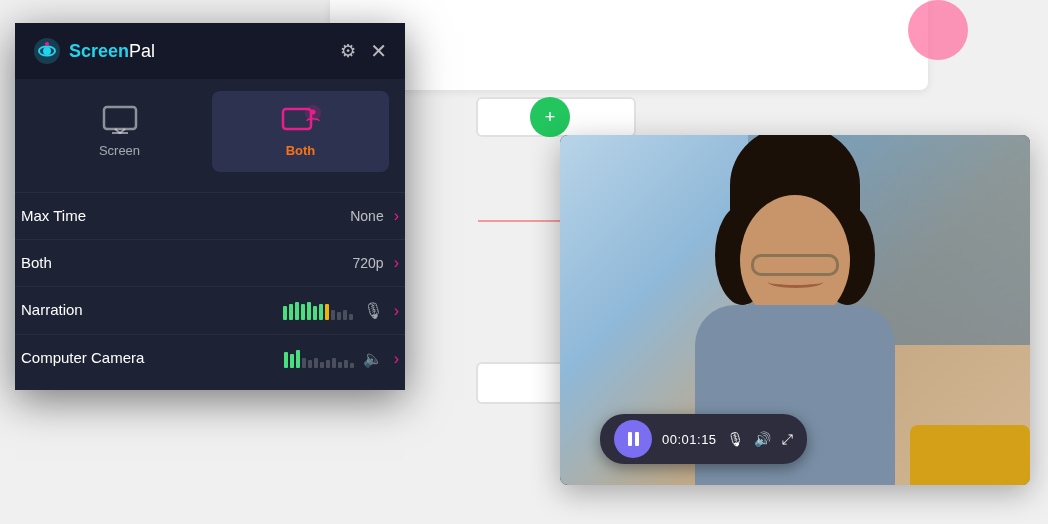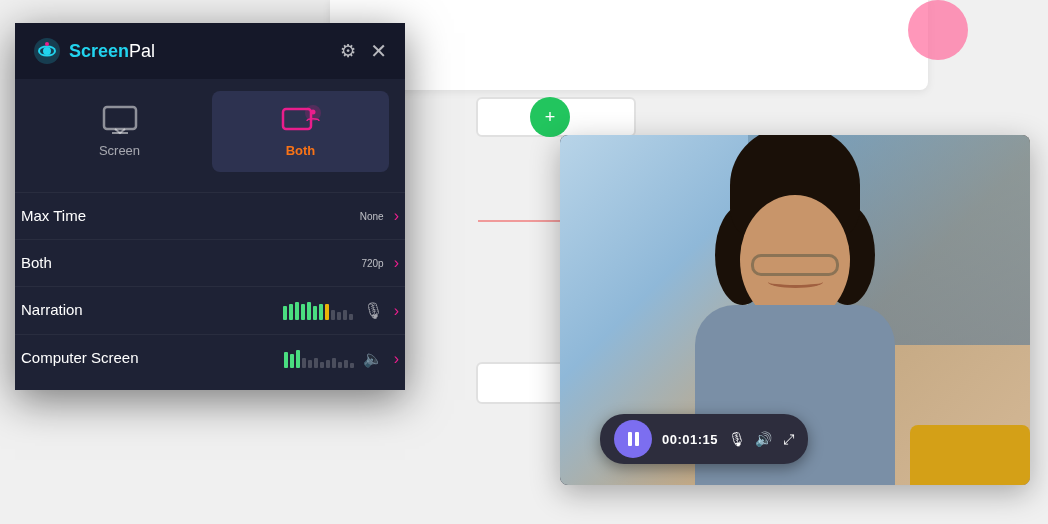--- a/index.html
+++ b/index.html
@@ -111,21 +111,21 @@
 
     .pause-bar {
       width: 4px; height: 14px;
       background: white;
       border-radius: 1px;
     }
 
     .time-display {
       color: white;
       font-size: 13px;
-      font-weight: 700;
+      font-weight: 400;
       letter-spacing: 0.5px;
     }
 
     .ctrl-icon {
       color: white;
       font-size: 14px;
       cursor: pointer;
     }
 
     
@@ -247,21 +247,21 @@
       font-size: 15px;
       color: white;
       font-weight: 400;
     }
 
     .row-right {
       display: flex; align-items: center; gap: 10px;
     }
 
     .row-value {
-      font-size: 10px;
+      font-size: 14px;
       color: rgba(255,255,255,0.7);
     }
 
     .chevron-right {
       color: #e91e8c;
       font-size: 16px;
     }
 
     
     .audio-bars {
@@ -426,21 +426,21 @@
           <div class="audio-bar" style="height:8px;background:rgba(255,255,255,0.2);"></div>
           <div class="audio-bar" style="height:10px;background:rgba(255,255,255,0.2);"></div>
           <div class="audio-bar" style="height:6px;background:rgba(255,255,255,0.2);"></div>
         </div>
         <span class="mic-icon">🎙</span>
         <span class="chevron-right">›</span>
       </div>
     </div>
 
     <div class="settings-row">
-      <span class="row-label">Computer Screen</span>
+      <span class="row-label">Computer Camera</span>
       <div class="row-right">
 
         <div class="audio-bars">
           <div class="audio-bar bar-computer" style="height:16px;"></div>
           <div class="audio-bar bar-computer" style="height:14px;"></div>
           <div class="audio-bar bar-computer" style="height:18px;"></div>
           <div class="audio-bar" style="height:10px;background:rgba(255,255,255,0.2);"></div>
           <div class="audio-bar" style="height:8px;background:rgba(255,255,255,0.2);"></div>
           <div class="audio-bar" style="height:10px;background:rgba(255,255,255,0.2);"></div>
           <div class="audio-bar" style="height:6px;background:rgba(255,255,255,0.2);"></div>

